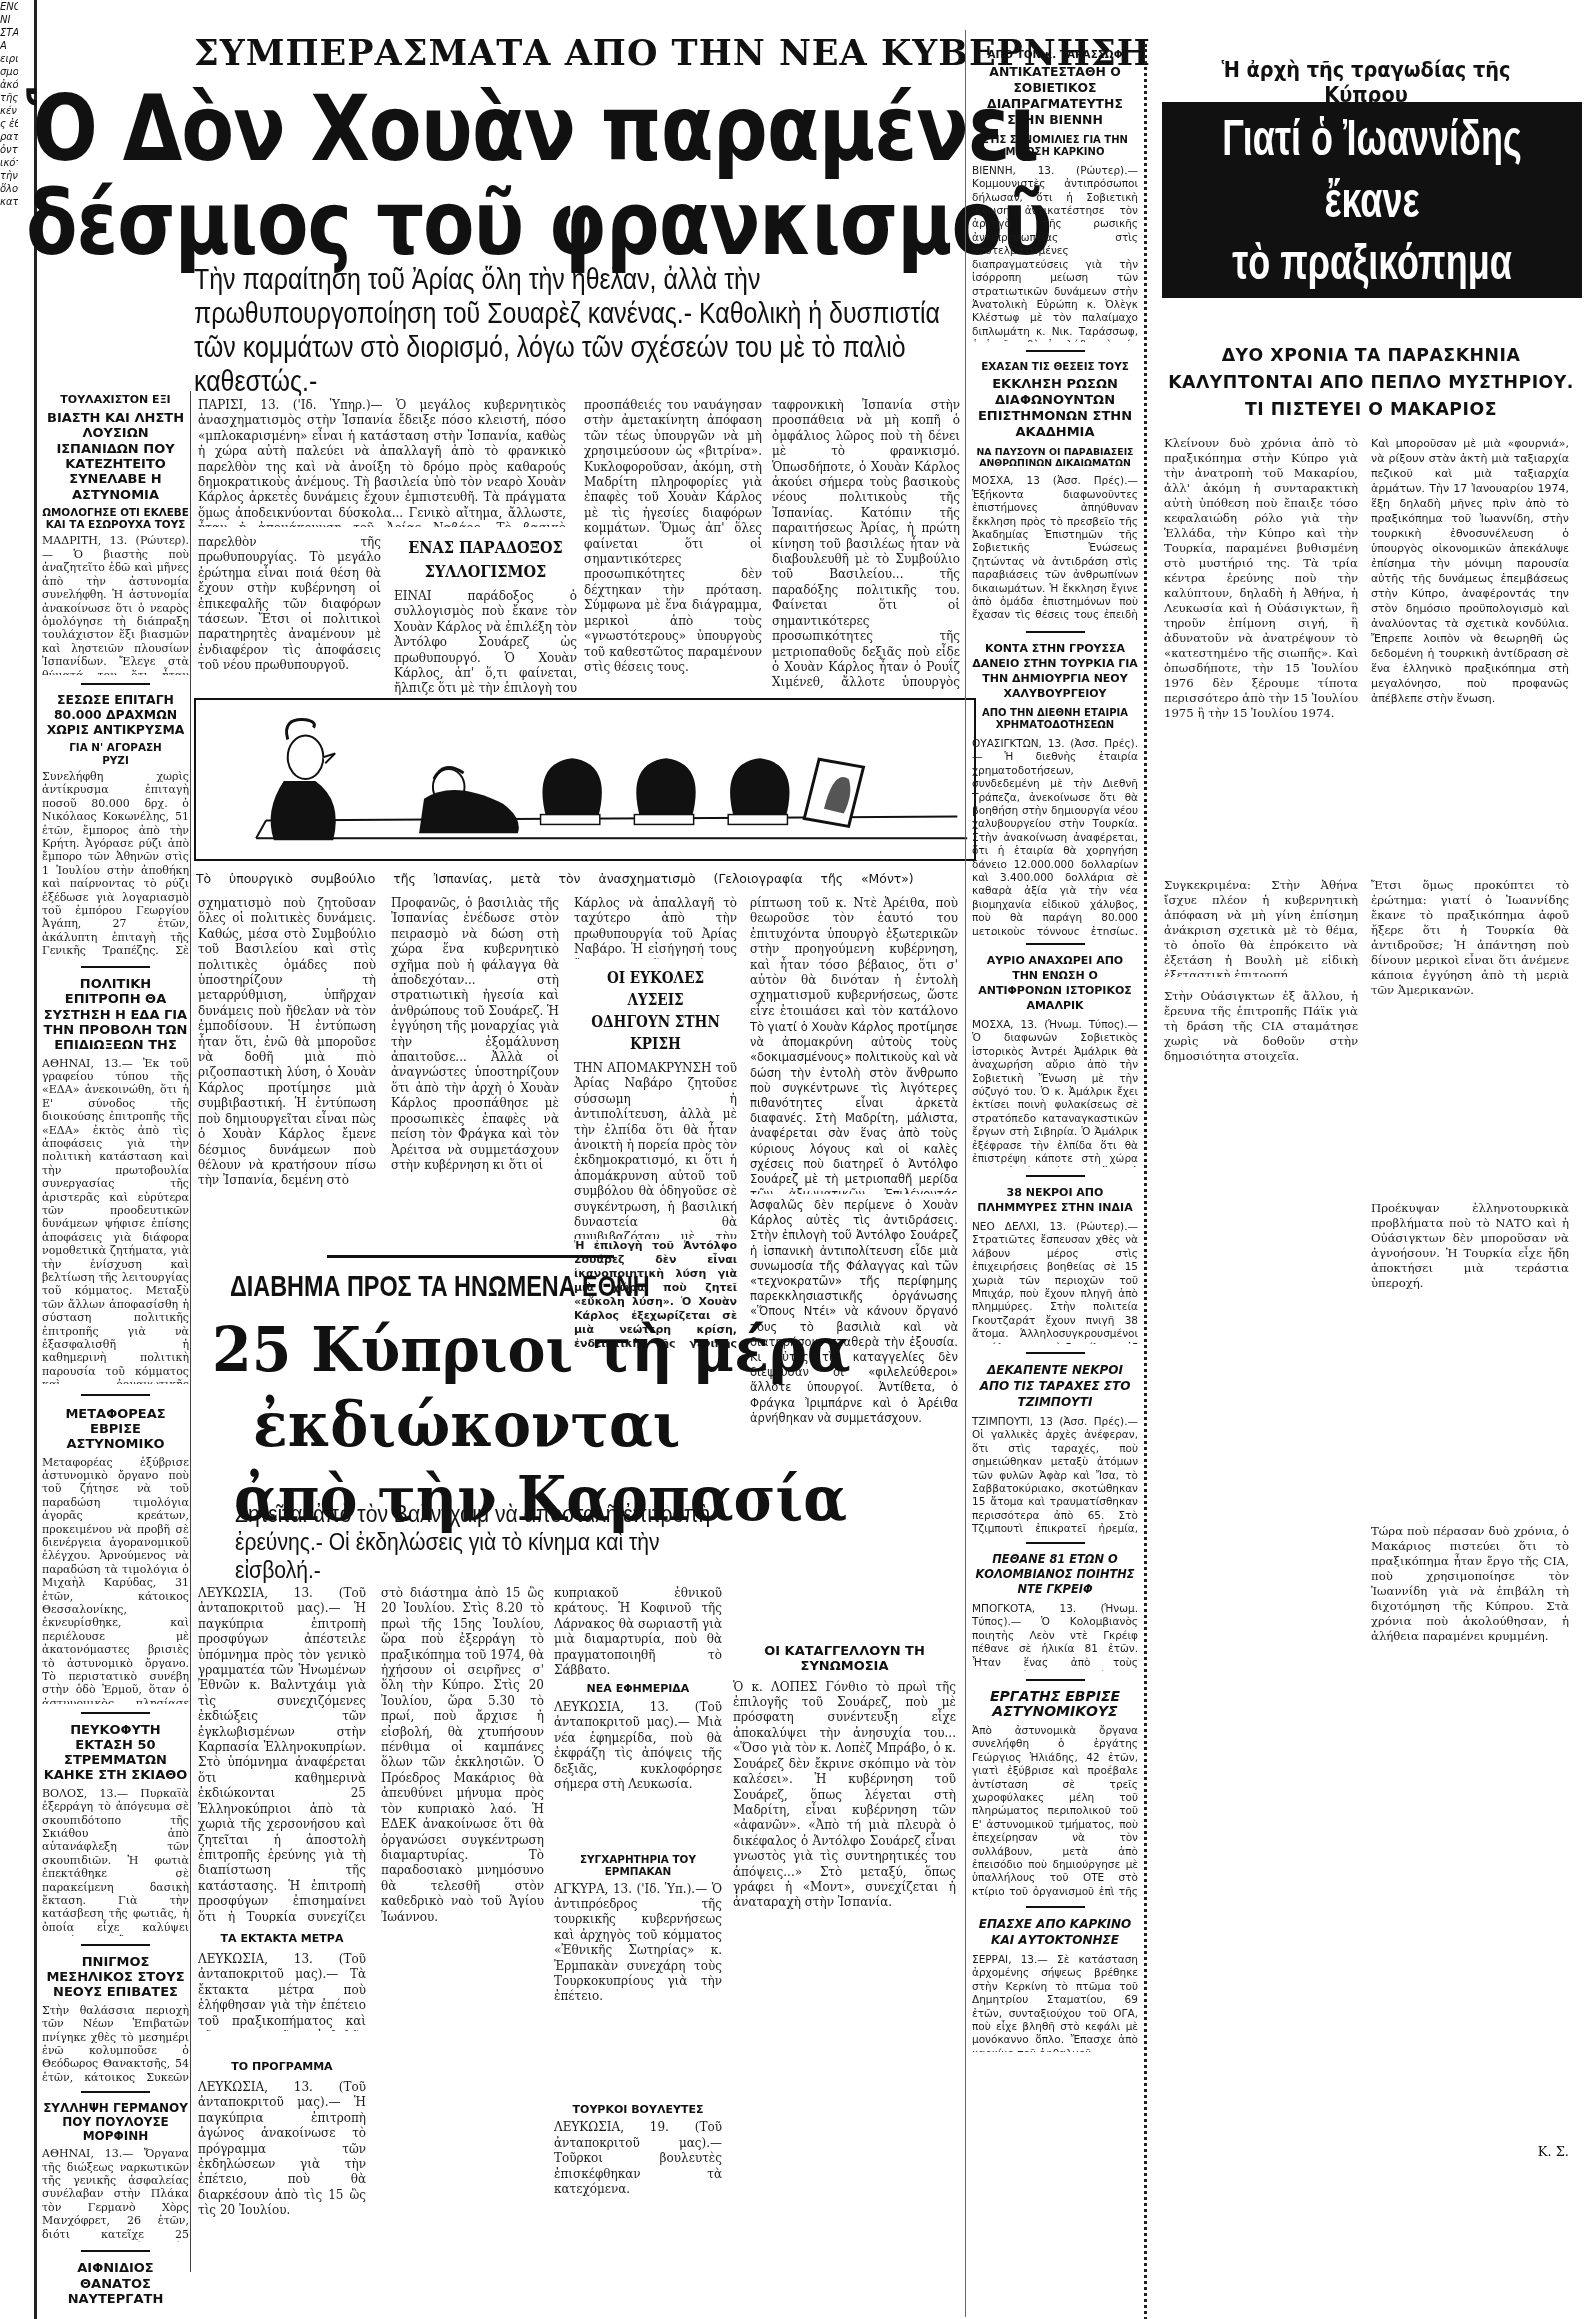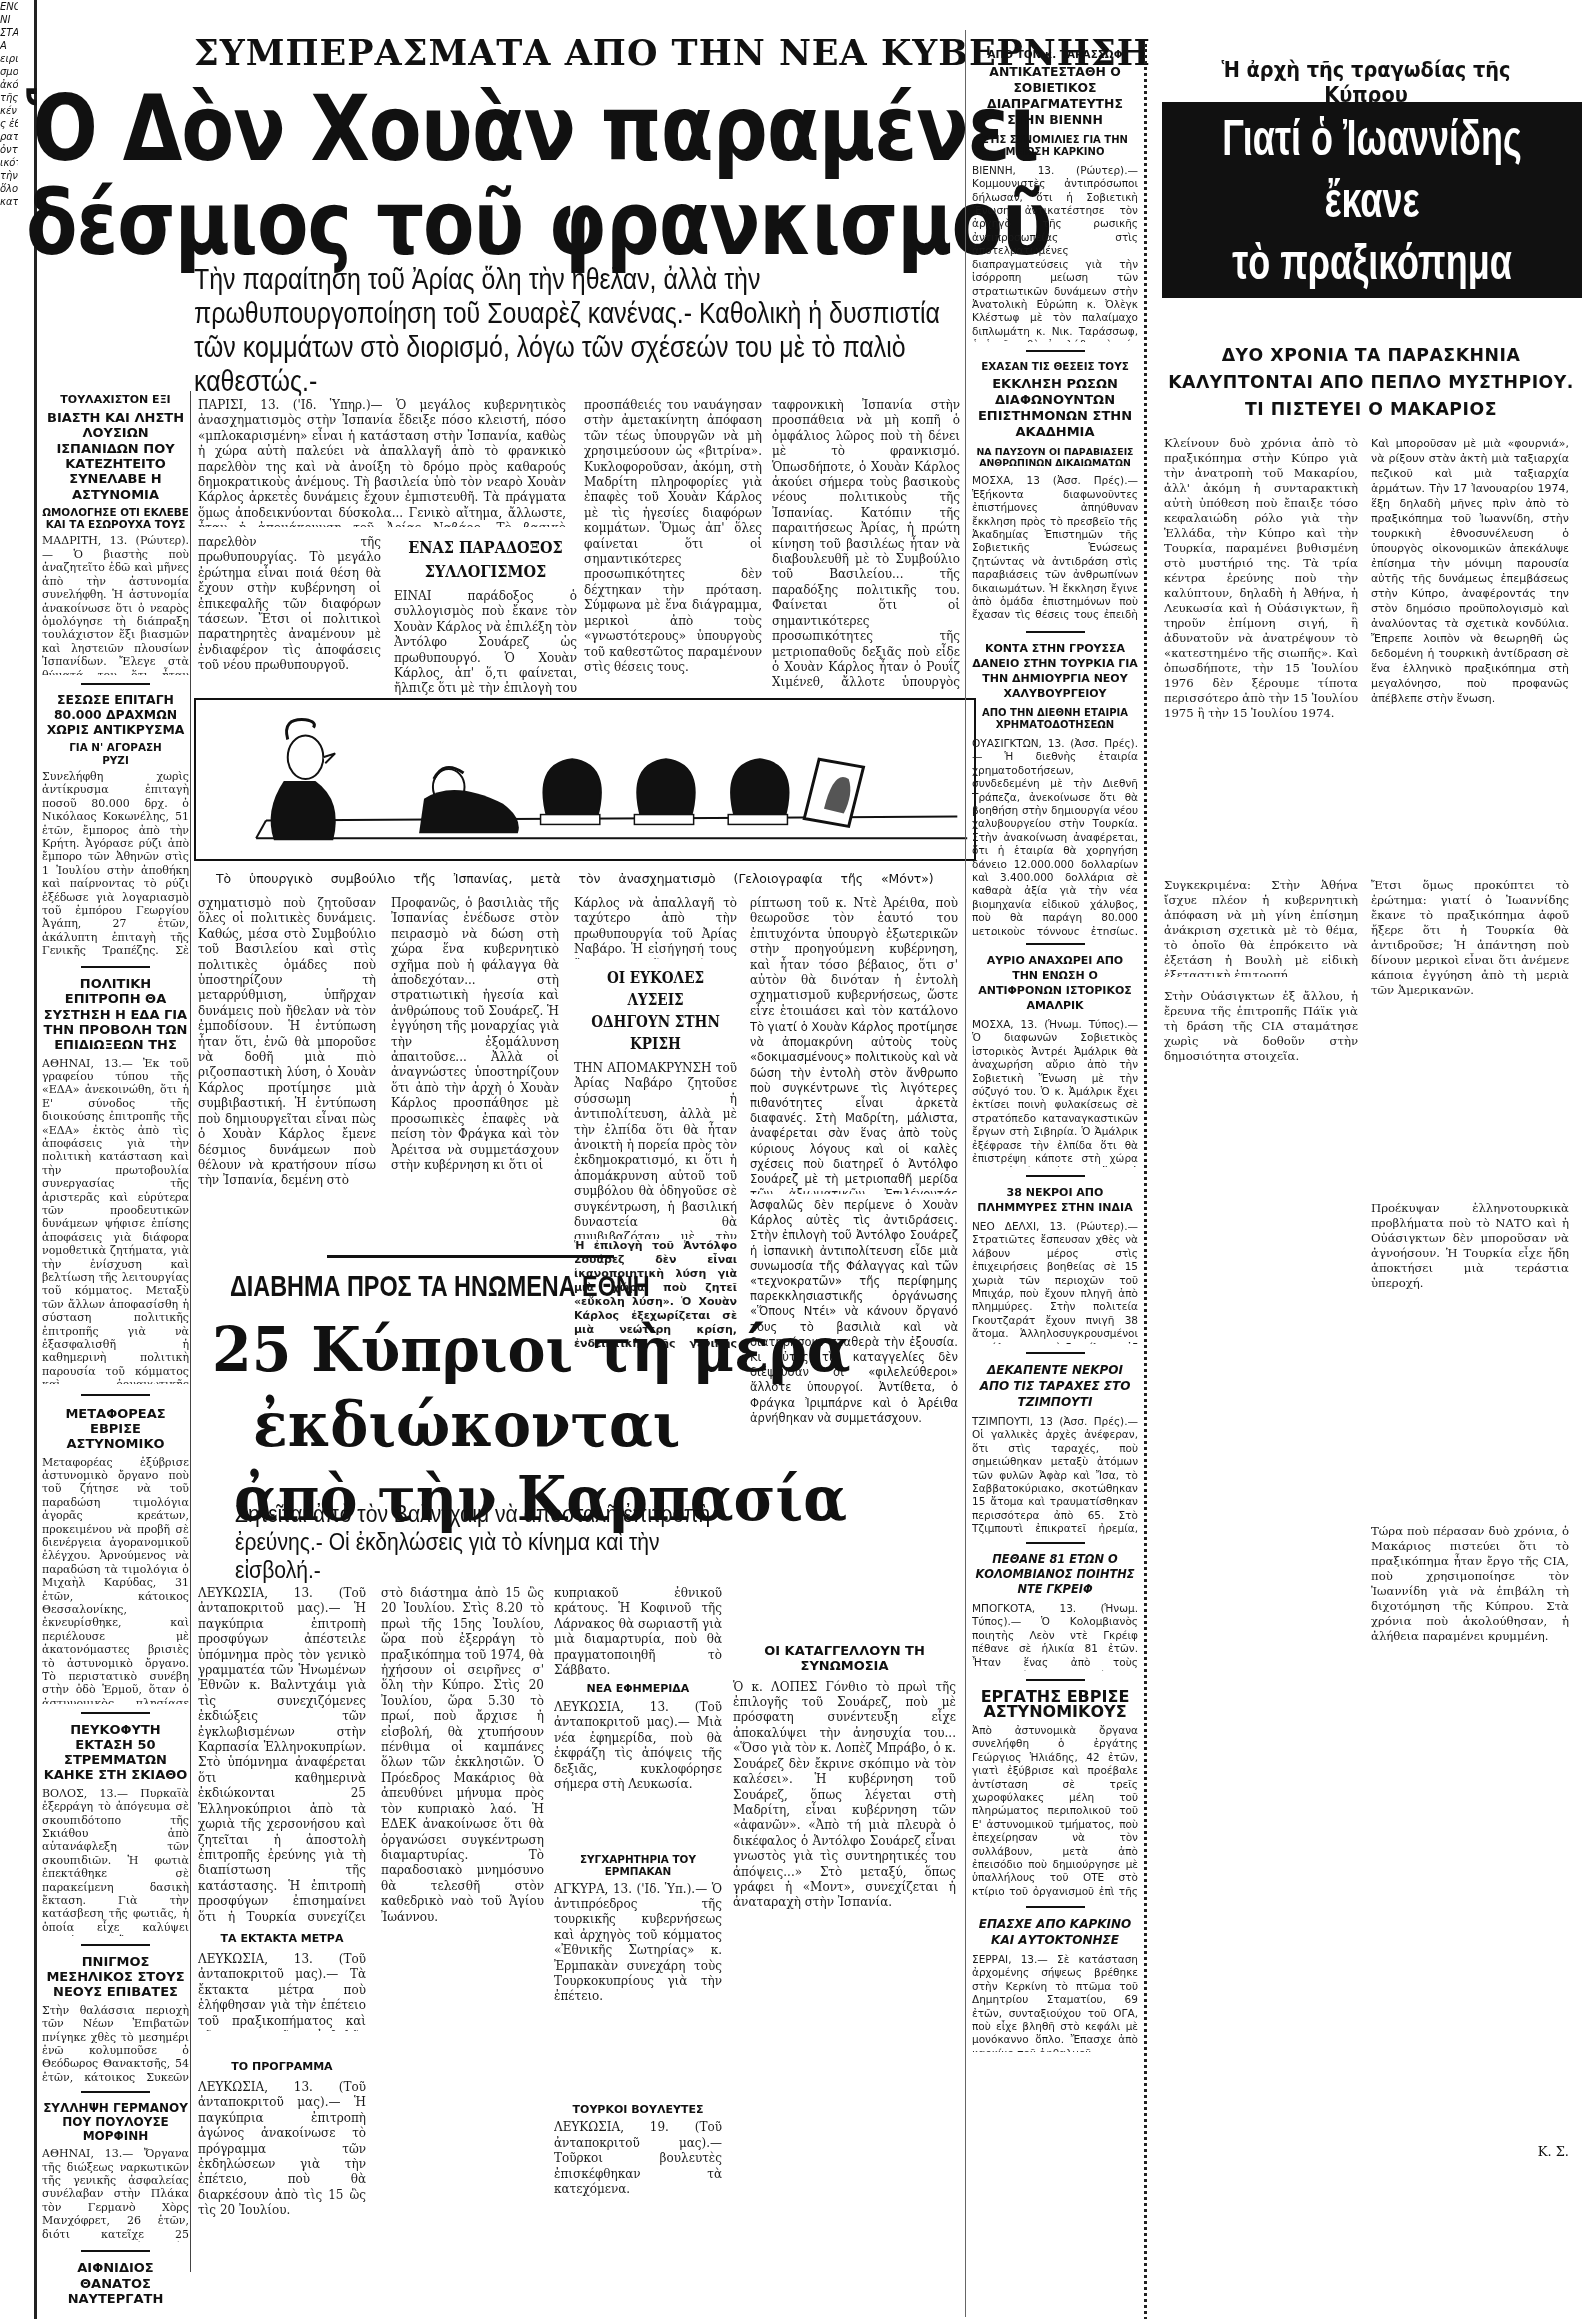--- a/index.html
+++ b/index.html
@@ -14,21 +14,21 @@
   .vrule{position:absolute;width:2px;background:#222}
   
   #left-strip{left:0;top:0;width:18px;height:2320px;overflow:hidden}
   #left-strip .frag{font-size:10px;line-height:13px;white-space:nowrap;font-family:"DejaVu Sans",sans-serif;font-style:italic}
   
   #kicker{left:194px;top:32px;width:772px;font-family:"DejaVu Serif",serif;font-weight:bold;font-size:35px;letter-spacing:1px;white-space:nowrap}
   #headline{left:26px;top:81px;width:950px;font-family:"DejaVu Sans",sans-serif;font-weight:bold;font-size:76px;line-height:81px;letter-spacing:-1px;white-space:nowrap;transform:scaleY(1.18);transform-origin:top left}
   #subhead{left:194px;top:262px;width:772px;font-family:"Liberation Sans",sans-serif;font-size:29px;line-height:34px;transform:scaleX(.86);transform-origin:top left;width:896px}
   
   #cartoon{left:194px;top:698px;width:782px;height:163px;border:2px solid #111;background:#fff}
-  #cartoon-caption{left:216px;top:871px;width:772px;font-family:"DejaVu Sans",sans-serif;font-size:12.4px;word-spacing:14px;white-space:nowrap}
+  #cartoon-caption{left:196px;top:871px;width:772px;font-family:"DejaVu Sans",sans-serif;font-size:12.4px;word-spacing:14px;white-space:nowrap}
   
   #feature-box{left:1144px;top:44px;width:440px;height:2276px;border-left:3px dotted #222}
   #feature-kicker{left:1158px;top:57px;width:416px;font-family:"DejaVu Sans",sans-serif;font-weight:bold;font-size:22px;text-align:center;transform:scaleX(.88)}
   #feature-black{left:1162px;top:102px;width:420px;height:196px;background:#111}
   #feature-title{left:1162px;top:107px;width:420px;color:#fff;font-family:"Liberation Sans",sans-serif;font-weight:bold;font-size:50px;line-height:62px;text-align:center;transform:scaleX(.72);transform-origin:top center;width:420px}
   #feature-sub{left:1166px;top:342px;width:410px;font-family:"DejaVu Sans",sans-serif;font-weight:bold;font-size:17.3px;line-height:27px;text-align:center;letter-spacing:0.5px}
 </style>
 </head>
 <body>
 
@@ -231,21 +231,21 @@
     <div class="hd-sans" style="font-size:12px;line-height:16px;font-style:italic">ΔΕΚΑΠΕΝΤΕ ΝΕΚΡΟΙ ΑΠΟ ΤΙΣ ΤΑΡΑΧΕΣ ΣΤΟ ΤΖΙΜΠΟΥΤΙ</div>
     <div class="body-sans" style="height:119px;font-size:10.5px;line-height:13.4px;margin-top:5px">ΤΖΙΜΠΟΥΤΙ, 13 (Ἀσσ. Πρές).— Οἱ γαλλικὲς ἀρχὲς ἀνέφεραν, ὅτι στὶς ταραχές, ποὺ σημειώθηκαν μεταξὺ ἀτόμων τῶν φυλῶν Ἀφὰρ καὶ Ἴσα, τὸ Σαββατοκύριακο, σκοτώθηκαν 15 ἄτομα καὶ τραυματίσθηκαν περισσότερα ἀπὸ 65. Στὸ Τζιμπουτὶ ἐπικρατεῖ ἠρεμία, ἀλλὰ συνεχίζεται ἡ ἀπαγόρευση τῆς κυκλοφορίας ἀπὸ τὴν δύση μέχρι τὴν ἀνατολὴ τοῦ ἡλίου.</div>
   </section>
   <div class="rule" style="position:relative;width:59px;margin:8px auto;height:2px"></div>
   <section>
     <div class="hd-sans" style="font-size:11.4px;line-height:15px;font-style:italic">ΠΕΘΑΝΕ 81 ΕΤΩΝ Ο ΚΟΛΟΜΒΙΑΝΟΣ ΠΟΙΗΤΗΣ ΝΤΕ ΓΚΡΕΙΦ</div>
     <div class="body-sans" style="height:69px;font-size:10.5px;line-height:13.4px;margin-top:5px">ΜΠΟΓΚΟΤΑ, 13. (Ἡνωμ. Τύπος).— Ὁ Κολομβιανὸς ποιητὴς Λεὸν ντὲ Γκρέιφ πέθανε σὲ ἡλικία 81 ἐτῶν. Ἦταν ἕνας ἀπὸ τοὺς σημαντικότερους ποιητὲς τῆς Λατινικῆς Ἀμερικῆς.</div>
   </section>
   <div class="rule" style="position:relative;width:59px;margin:8px auto;height:2px"></div>
   <section>
-    <div class="hd-sans" style="font-size:16px;line-height:15px;">ΕΡΓΑΤΗΣ ΕΒΡΙΣΕ ΑΣΤΥΝΟΜΙΚΟΥΣ</div>
+    <div class="hd-sans" style="font-size:14px;line-height:15px;font-style:italic">ΕΡΓΑΤΗΣ ΕΒΡΙΣΕ ΑΣΤΥΝΟΜΙΚΟΥΣ</div>
     <div class="body-sans" style="height:174px;font-size:10.5px;line-height:13.4px;margin-top:5px">Ἀπὸ ἀστυνομικὰ ὄργανα συνελήφθη ὁ ἐργάτης Γεώργιος Ἡλιάδης, 42 ἐτῶν, γιατὶ ἐξύβρισε καὶ προέβαλε ἀντίσταση σὲ τρεῖς χωροφύλακες μέλη τοῦ πληρώματος περιπολικοῦ τοῦ Ε' ἀστυνομικοῦ τμήματος, ποὺ ἐπεχείρησαν νὰ τὸν συλλάβουν, μετὰ ἀπὸ ἐπεισόδιο ποὺ δημιούργησε μὲ ὑπαλλήλους τοῦ ΟΤΕ στὸ κτίριο τοῦ ὀργανισμοῦ ἐπὶ τῆς ὁδοῦ 26ης Ὀκτωβρίου 1 στὴν Πλατεία Βαρδαρίου. Ὁ Ἡλιάδης ἀπεστάλη στὸν εἰσαγγελέα μὲ τὶς κατηγορίες τῆς ἐξυβρίσεως καὶ τῆς ἀντιστάσεως κατὰ τῆς ἀρχῆς, σὲ συνδυασμὸ μὲ τὸν νόμο 4000 «περὶ τεντυμποϊσμοῦ».</div>
   </section>
   <div class="rule" style="position:relative;width:59px;margin:8px auto;height:2px"></div>
   <section>
     <div class="hd-sans" style="font-size:12px;line-height:16px;font-style:italic">ΕΠΑΣΧΕ ΑΠΟ ΚΑΡΚΙΝΟ ΚΑΙ ΑΥΤΟΚΤΟΝΗΣΕ</div>
     <div class="body-sans" style="height:99px;font-size:10.5px;line-height:13.4px;margin-top:5px">ΣΕΡΡΑΙ, 13.— Σὲ κατάσταση ἀρχομένης σήψεως βρέθηκε στὴν Κερκίνη τὸ πτῶμα τοῦ Δημητρίου Σταματίου, 69 ἐτῶν, συνταξιούχου τοῦ ΟΓΑ, ποὺ εἶχε βληθῆ στὸ κεφάλι μὲ μονόκαννο ὅπλο. Ἔπασχε ἀπὸ καρκίνο τοῦ ὀφθαλμοῦ.</div>
   </section>
 </div>
 
 <div id="feature-box" class="abs"></div>

